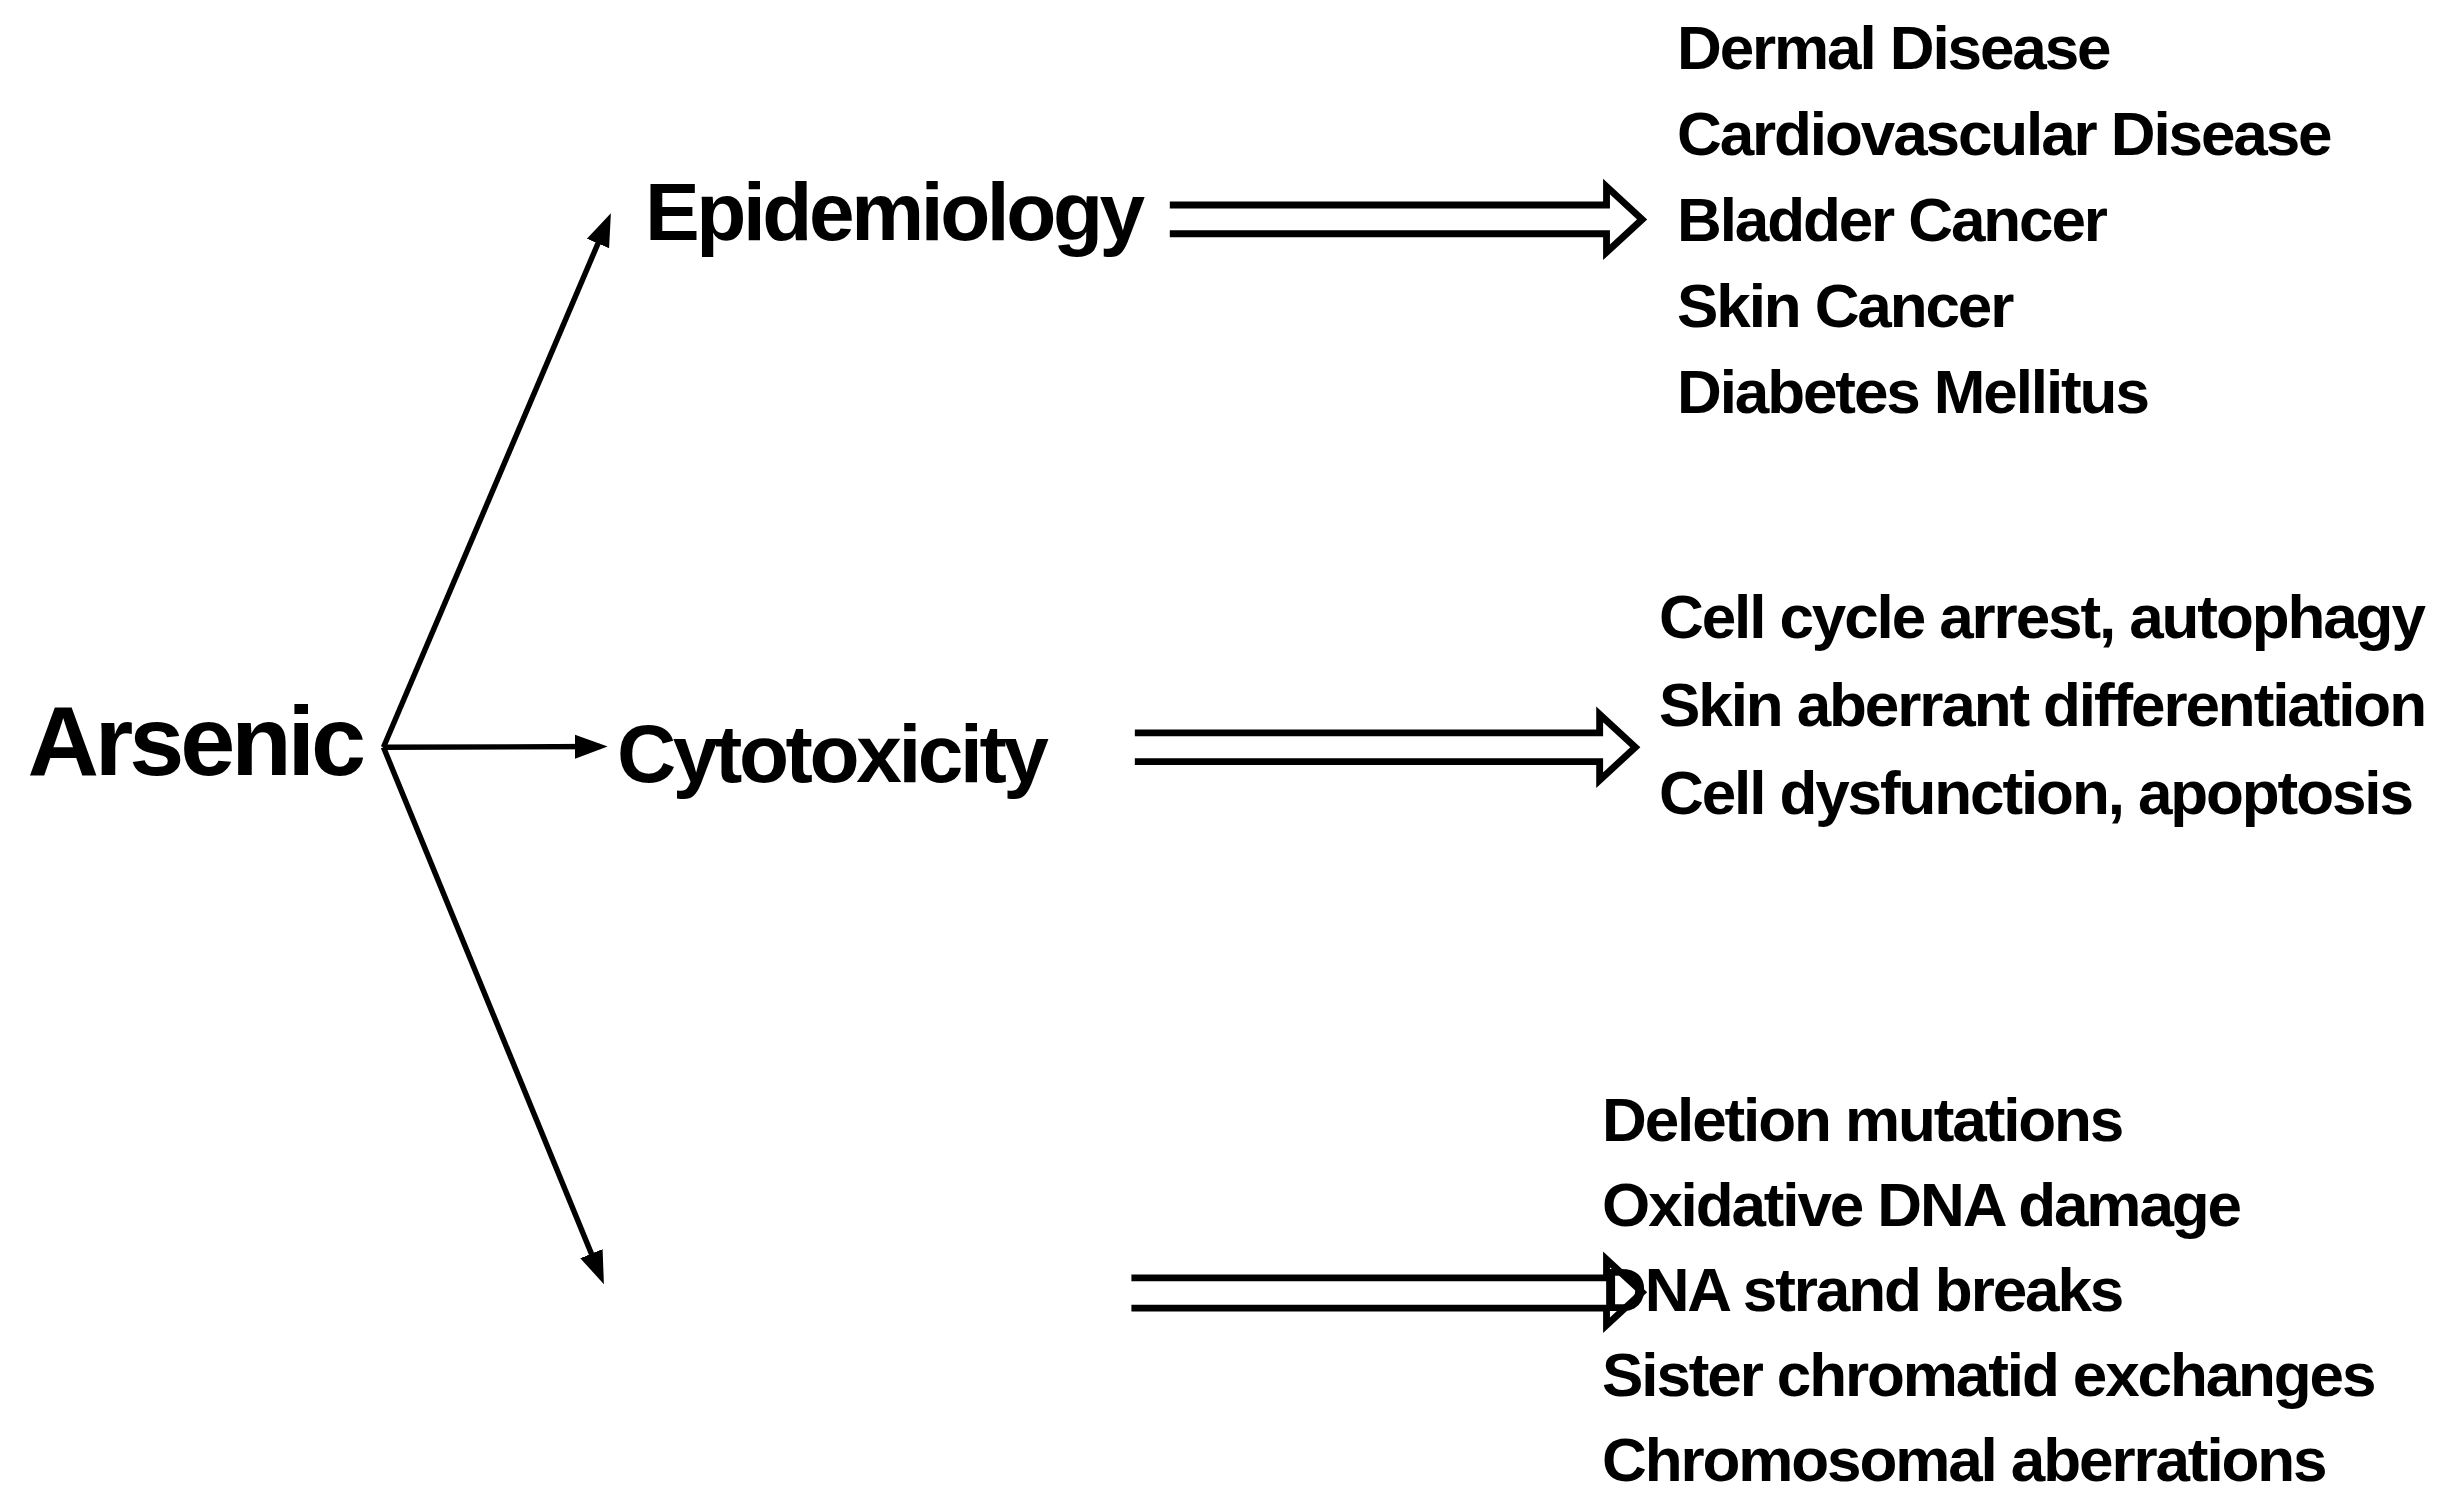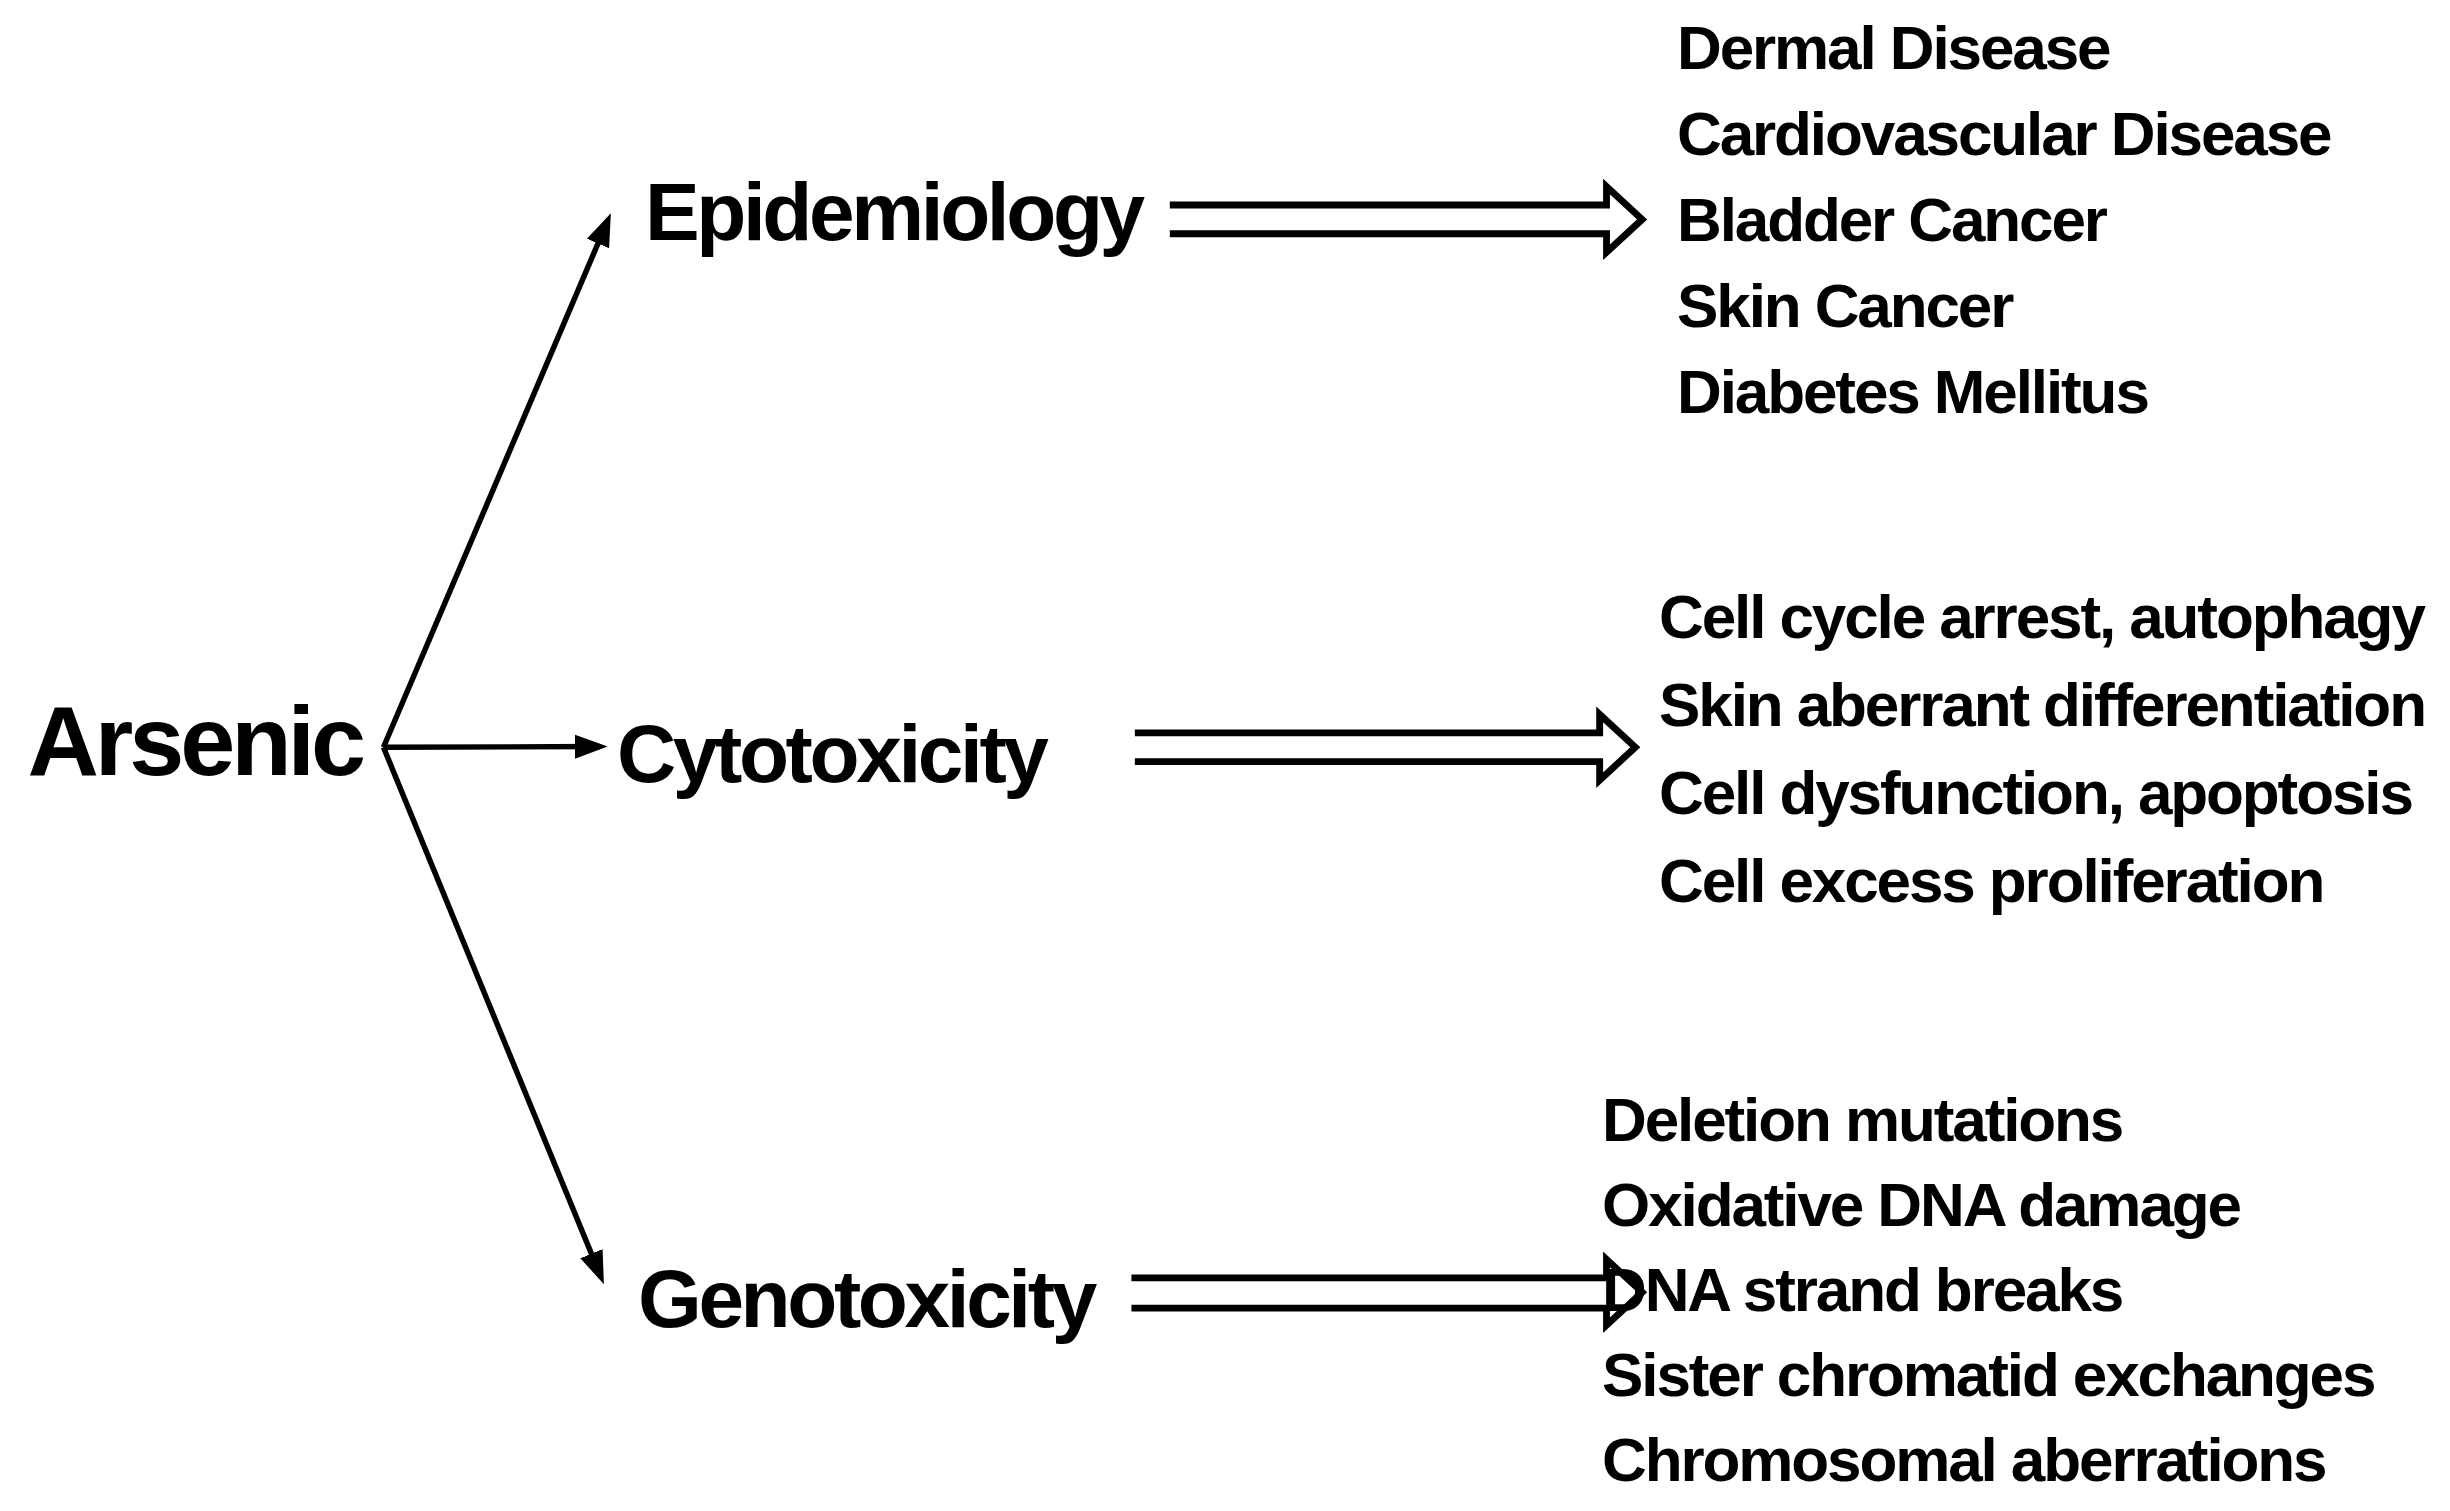--- a/index.html
+++ b/index.html
@@ -80,35 +80,33 @@
 
     <path class="block-arrow" d="M1706,299 H2343 V272 L2395,320 L2343,368 V341 H1706"></path>
     <path class="block-arrow" d="M1655,1069 H2333 V1042 L2385,1090 L2333,1138 V1111 H1655"></path>
     <path class="block-arrow" d="M1650,1864 H2343 V1837 L2395,1885 L2343,1933 V1908 H1650"></path>
   </svg>
 
   <div class="root-label">Arsenic</div>
 
   <div class="branch-label" id="label-epidemiology">Epidemiology</div>
   <div class="branch-label" id="label-cytotoxicity">Cytotoxicity</div>
-  <div class="branch-label" id="label-genotoxicity">Genotoxicity</div>
 
   <div class="outcome-list" id="list-epidemiology">
     <div class="outcome">Dermal Disease</div>
     <div class="outcome">Cardiovascular Disease</div>
     <div class="outcome">Bladder Cancer</div>
     <div class="outcome">Skin Cancer</div>
     <div class="outcome">Diabetes Mellitus</div>
   </div>
 
   <div class="outcome-list" id="list-cytotoxicity">
     <div class="outcome">Cell cycle arrest, autophagy</div>
     <div class="outcome">Skin aberrant differentiation</div>
     <div class="outcome">Cell dysfunction, apoptosis</div>
-    <div class="outcome">Cell excess proliferation</div>
   </div>
 
   <div class="outcome-list" id="list-genotoxicity">
     <div class="outcome">Deletion mutations</div>
     <div class="outcome">Oxidative DNA damage</div>
     <div class="outcome">DNA strand breaks</div>
     <div class="outcome">Sister chromatid exchanges</div>
     <div class="outcome">Chromosomal aberrations</div>
   </div>
 

